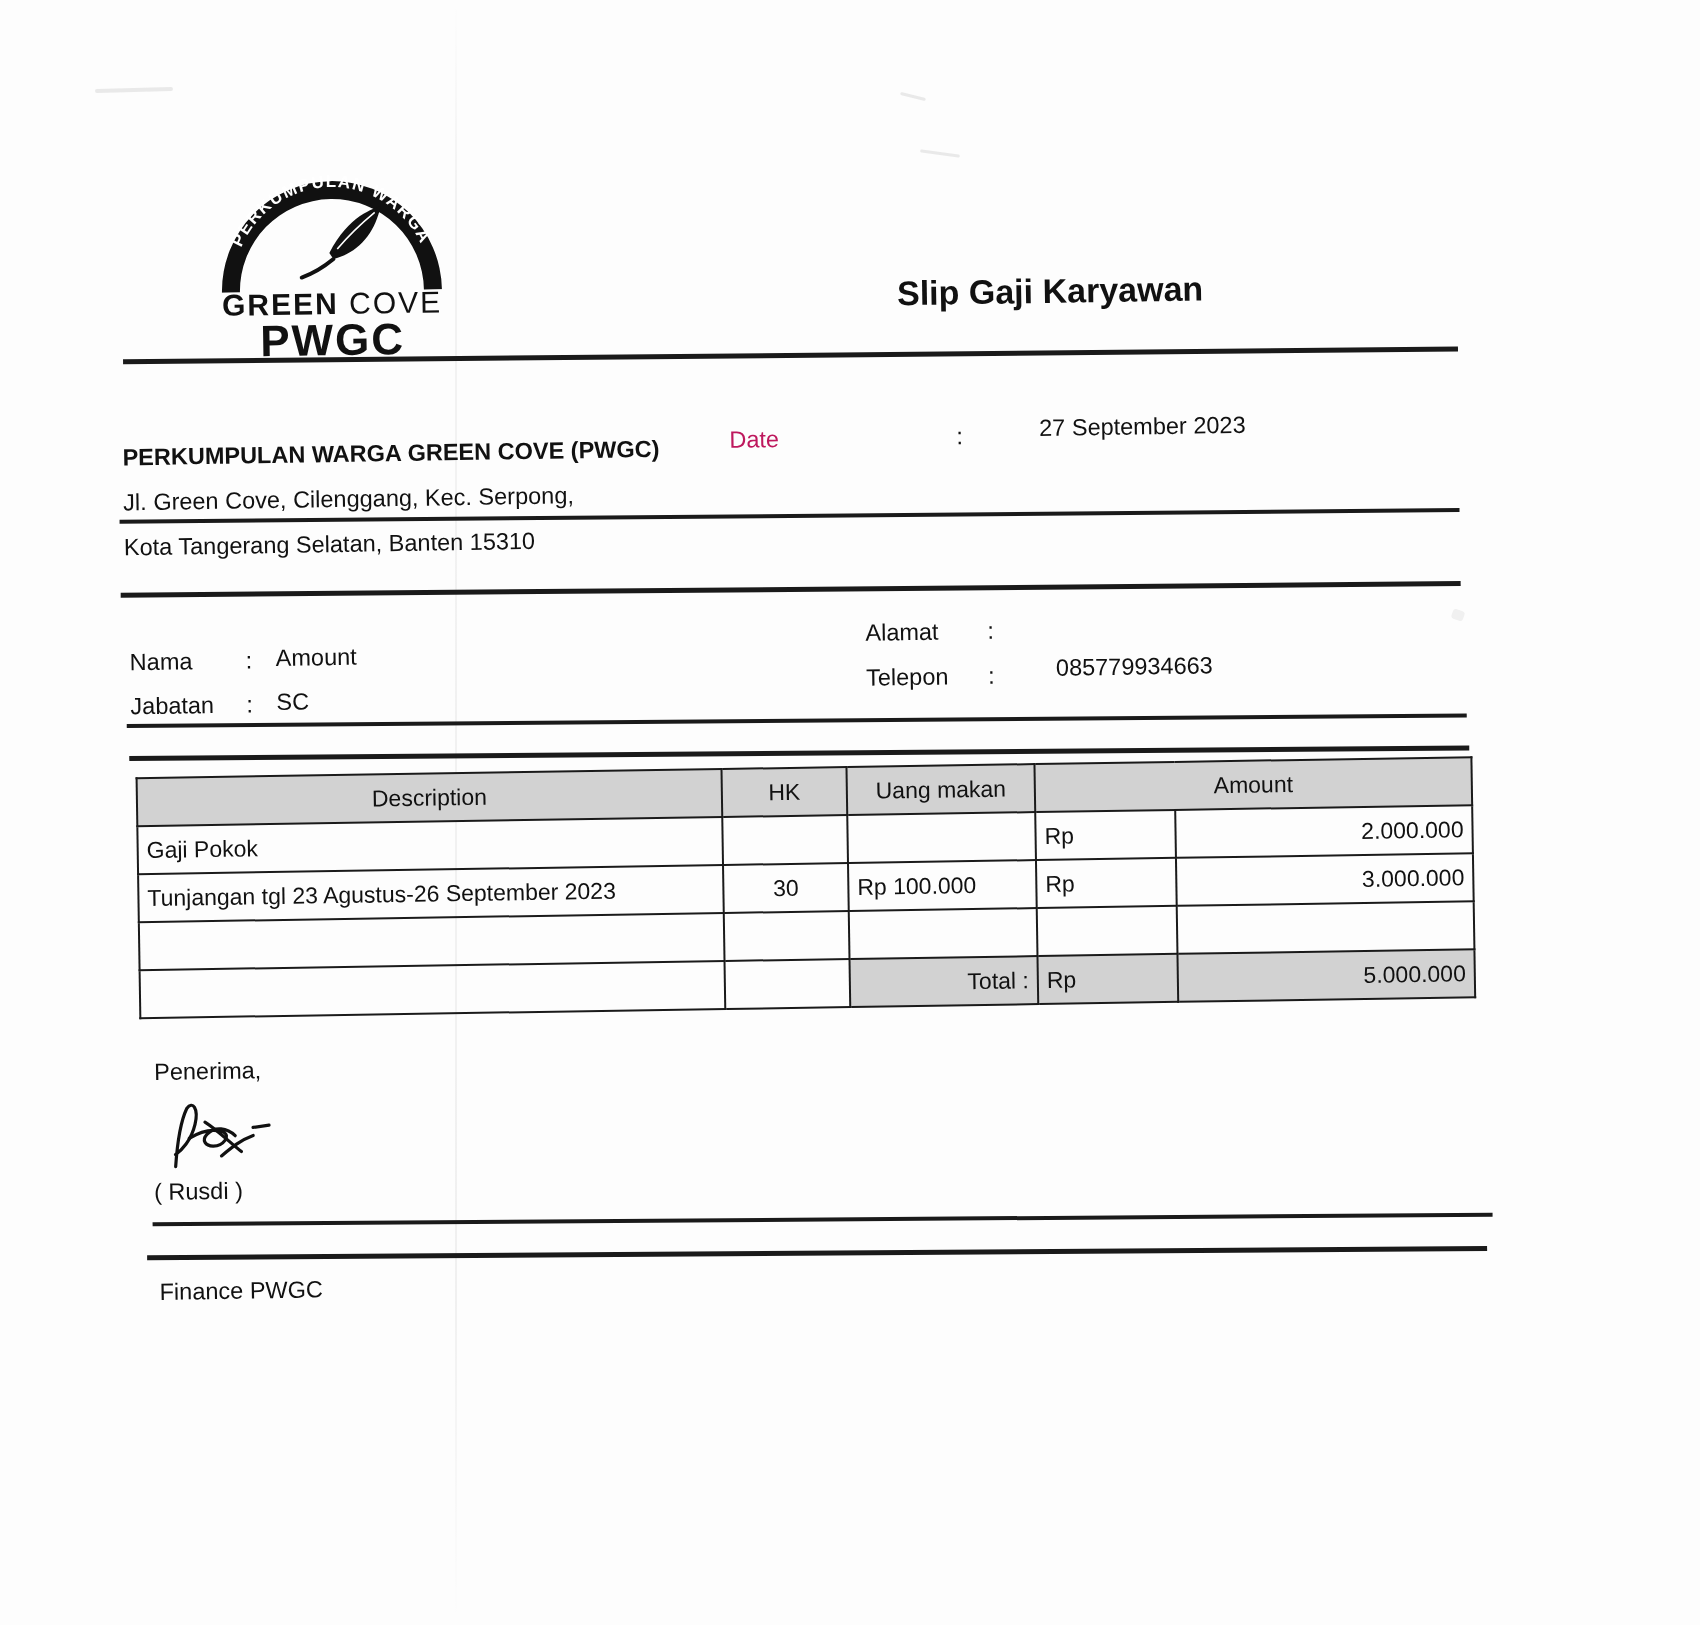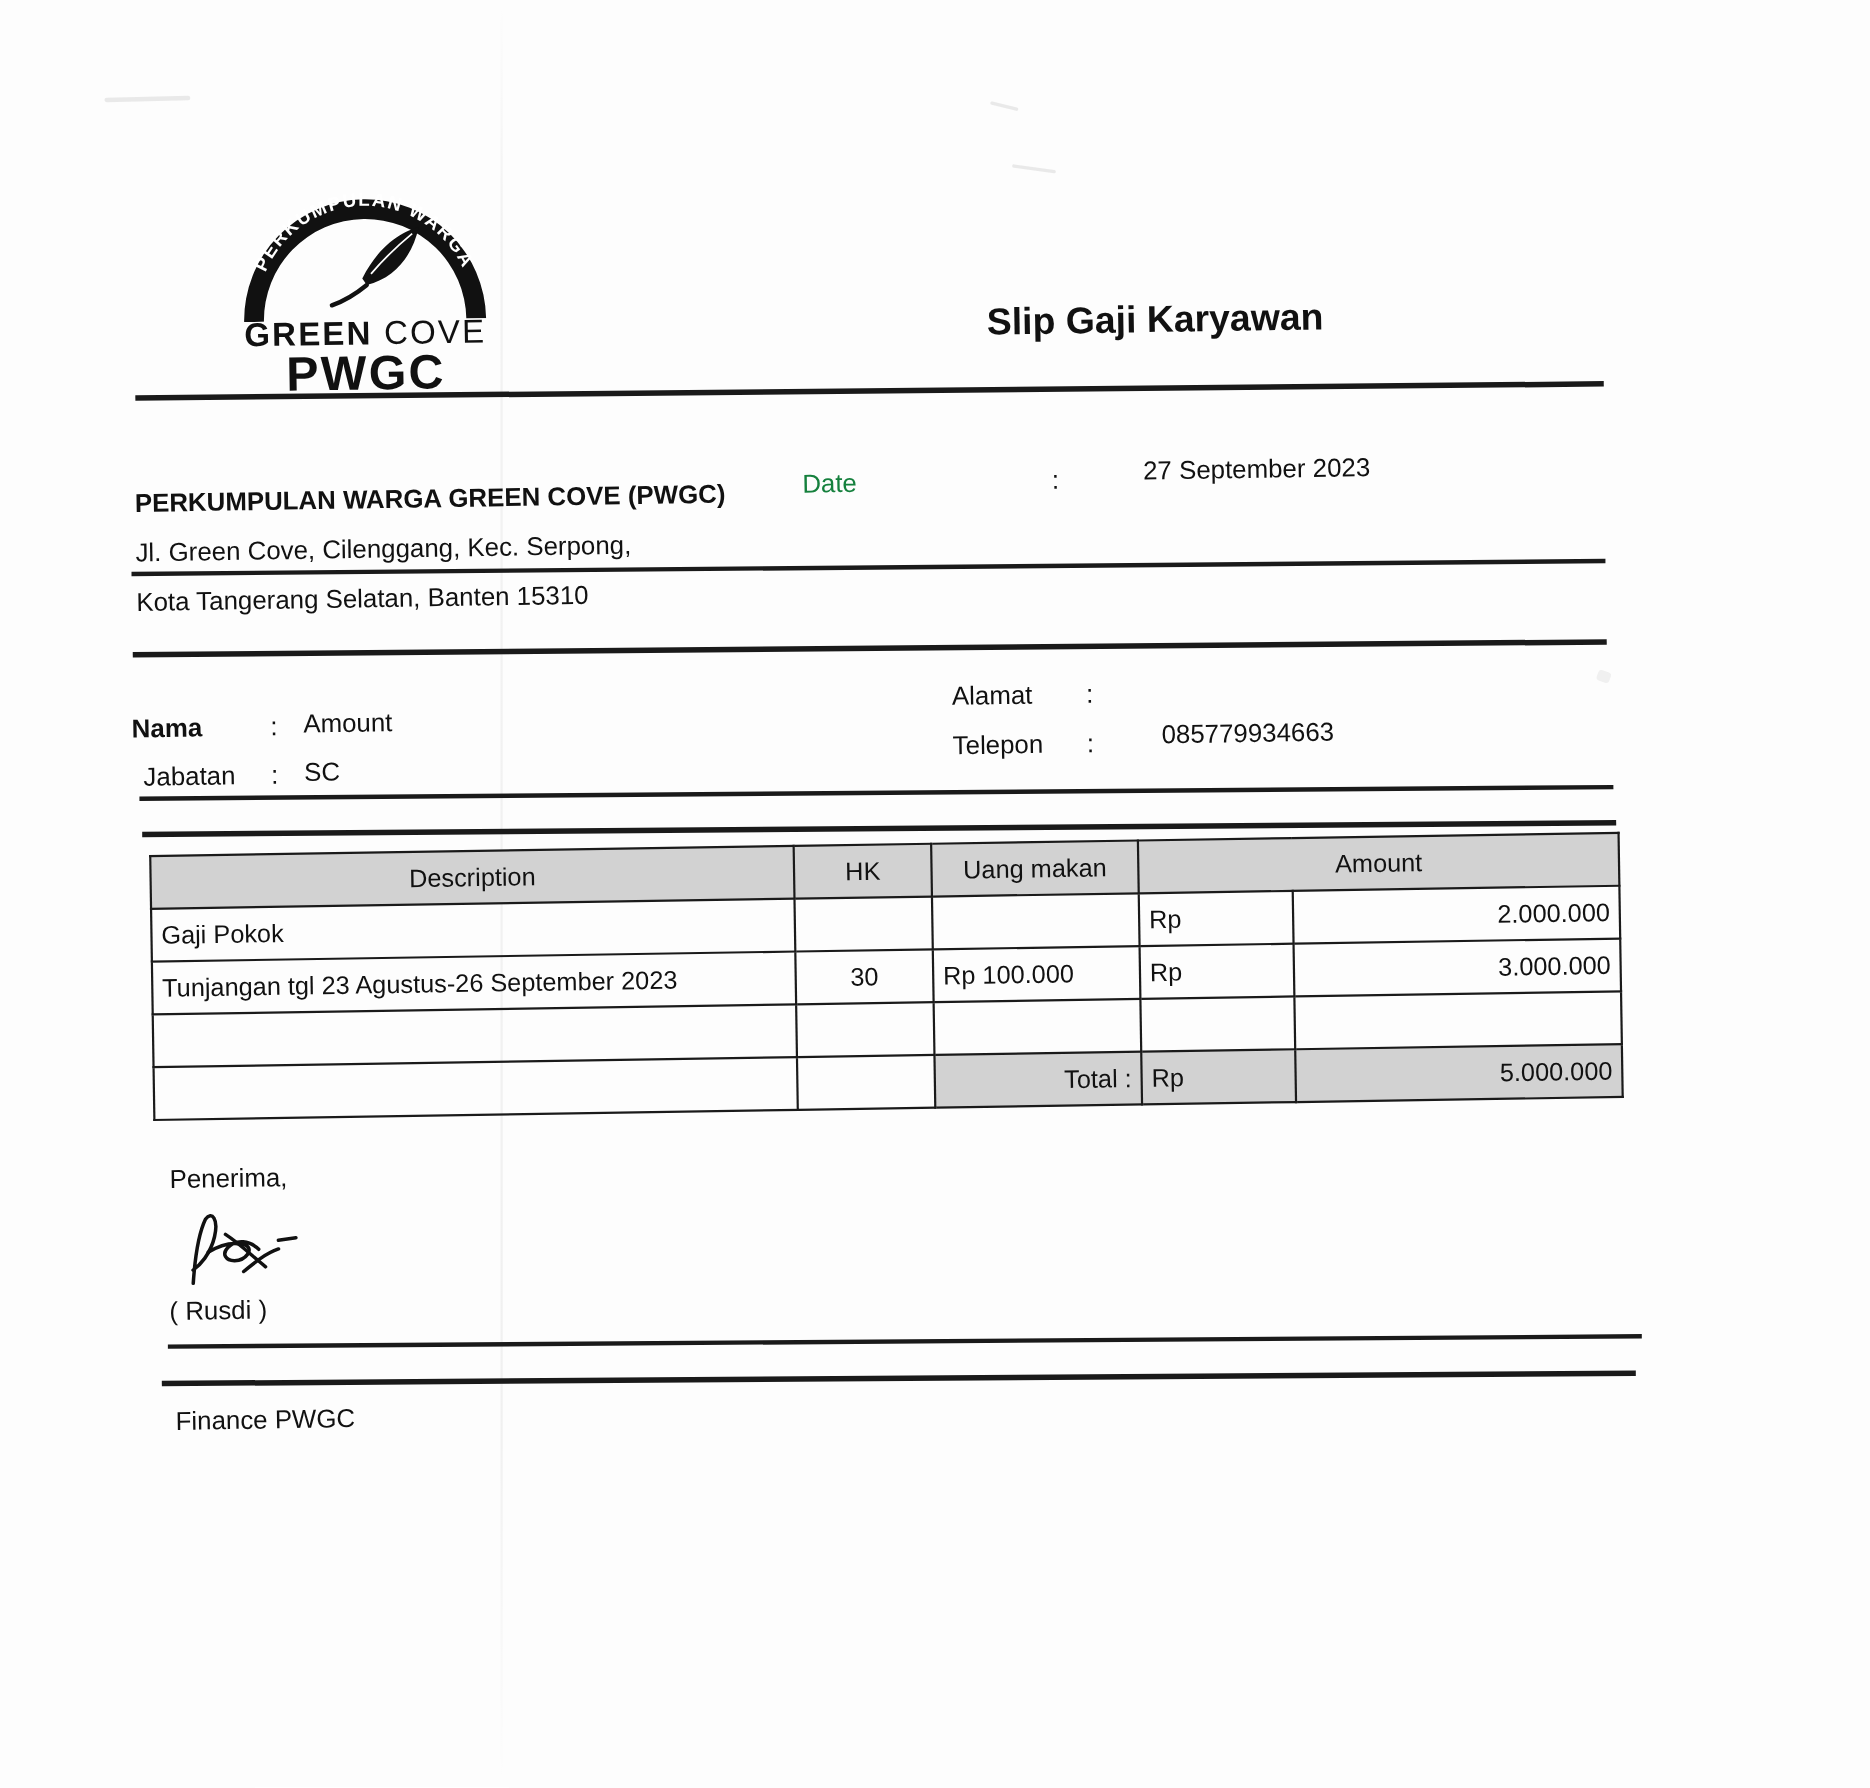--- a/index.html
+++ b/index.html
@@ -133,21 +133,21 @@
     color: #111;
     white-space: nowrap;
   }
   .company .name { font-weight: 700; }
 
   .date-label {
     position: absolute;
     left: 735px;
     top: 425px;
     font-size: 23.5px;
-    color: #15803d;
+    color: #be185d;
   }
   .date-colon {
     position: absolute;
     left: 962px;
     top: 425px;
     font-size: 23.5px;
     color: #111;
   }
   .date-value {
     position: absolute;
@@ -158,21 +158,21 @@
     white-space: nowrap;
   }
 
   
   .emp-label {
     position: absolute;
     font-size: 23.5px;
     color: #111;
     white-space: nowrap;
   }
-  .nama-label   { left: 122px; top: 638px; font-weight: bold; }
+  .nama-label   { left: 132px; top: 638px; }
   .nama-colon   { left: 248px; top: 638px; }
   .nama-value   { left: 278px; top: 636px; }
   .jab-label    { left: 132px; top: 682px; }
   .jab-colon    { left: 248px; top: 682px; }
   .jab-value    { left: 278px; top: 680px; }
 
   .alamat-label { left: 868px; top: 620px; }
   .alamat-colon { left: 990px; top: 620px; }
   .telp-label   { left: 868px; top: 665px; }
   .telp-colon   { left: 990px; top: 665px; }

